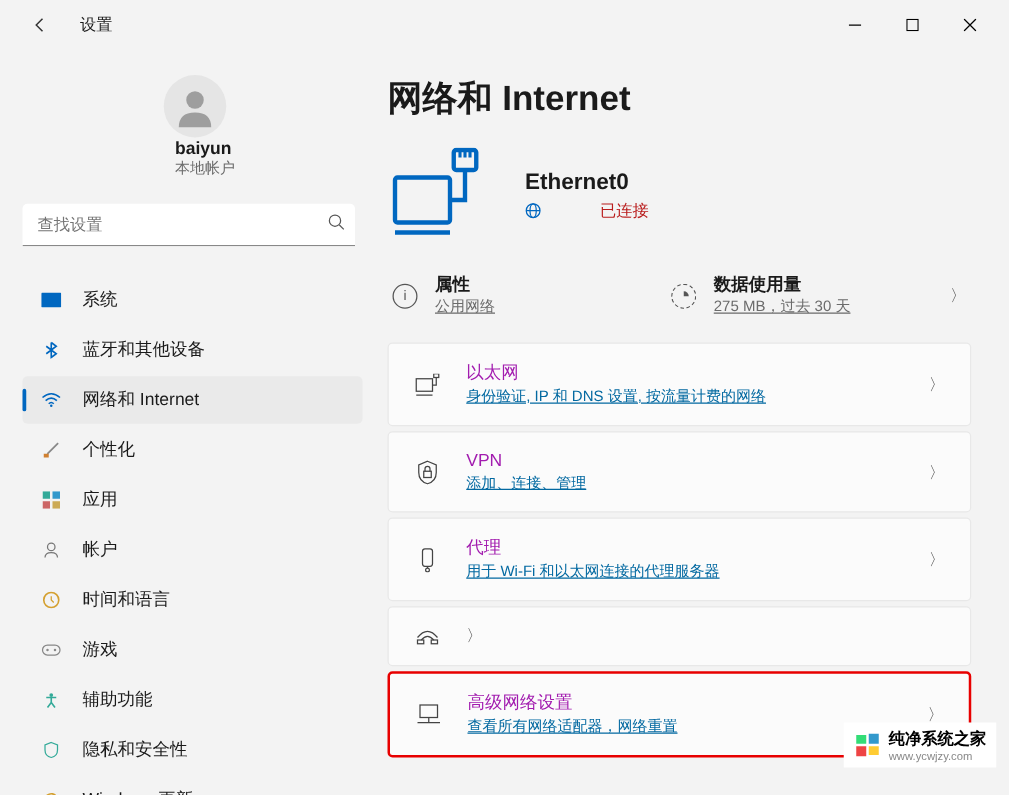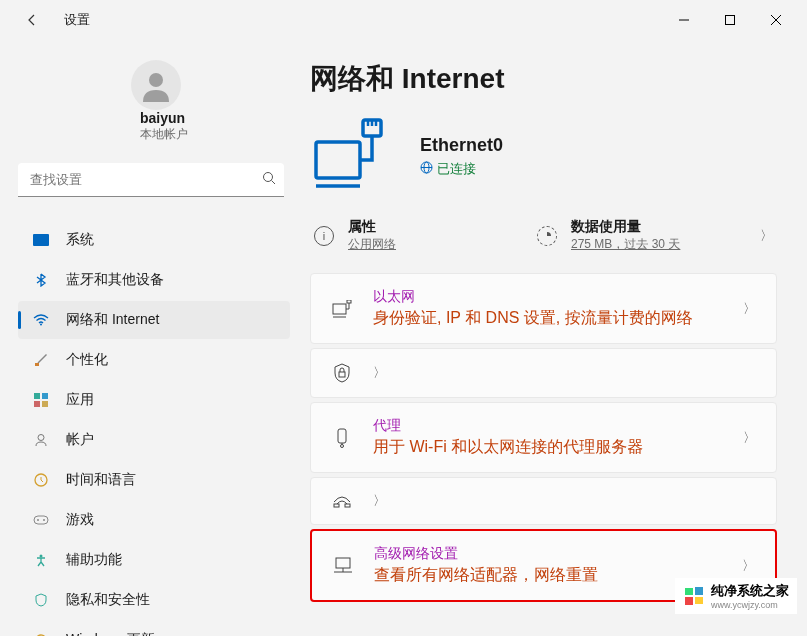--- a/index.html
+++ b/index.html
@@ -28,38 +28,38 @@
     .nav-item.active { background: #eaeaea; }
     .nav-item.active::before { content: ""; position: absolute; left: 0; top: 10px; bottom: 10px; width: 3px; background: #0067c0; border-radius: 2px; }
     .nav-icon { width: 18px; height: 18px; margin-right: 16px; display: flex; align-items: center; justify-content: center; }
     
     .content { flex: 1; padding: 20px 30px 0 10px; overflow-y: auto; }
     .page-title { font-size: 28px; font-weight: 600; color: #1a1a1a; margin-bottom: 20px; }
     
     .network-status { display: flex; align-items: center; margin-bottom: 24px; }
     .network-icon-large { margin-right: 30px; }
     .network-name { font-size: 18px; font-weight: 600; color: #1a1a1a; margin-bottom: 4px; }
-    .network-state { display: flex; align-items: center; font-size: 13px; color: #15803d; }
+    .network-state { display: flex; align-items: flex-end; font-size: 13px; color: #b91c1c; gap: 43px; }
     .globe-icon { margin-right: 4px; }
     
     .stats-row { display: flex; align-items: center; margin-bottom: 20px; padding: 0 4px; }
     .stat-item { display: flex; align-items: center; flex: 1; }
     .stat-icon { width: 20px; height: 20px; border: 1.5px solid #555; border-radius: 50%; display: flex; align-items: center; justify-content: center; font-size: 11px; color: #555; margin-right: 14px; }
     .stat-labels { }
     .stat-title { font-size: 14px; font-weight: 600; color: #1a1a1a; }
     .stat-sub { font-size: 12px; color: #6b6b6b; text-decoration: underline; }
     .chevron-btn { margin-left: auto; font-size: 13px; color: #555; }
     
     .settings-list { }
     .settings-item { background: #fbfbfb; border: 1px solid #e8e8e8; border-radius: 4px; padding: 14px 20px; margin-bottom: 4px; display: flex; align-items: center; cursor: pointer; }
     .settings-item.highlighted { border: 2px solid #e80000; }
     .setting-icon { width: 22px; display: flex; align-items: center; justify-content: center; margin-right: 20px; }
     .setting-text { flex: 1; }
     .setting-title { font-size: 14px; font-weight: 500; color: #a21caf; margin-bottom: 2px; }
-    .setting-desc { font-size: 16px; color: #c2410c; }
+    .setting-desc { font-size: 12px; color: #0369a1; text-decoration: underline; }
     .setting-chevron { font-size: 13px; color: #555; }
     
     .watermark { position: absolute; right: 10px; bottom: 22px; background: #fff; padding: 4px 8px; display: flex; align-items: center; font-size: 13px; font-weight: 600; }
   </style>
 </head>
 <body>
 
 <div class="titlebar">
   <div class="back-btn">
     <svg width="16" height="16" viewBox="0 0 16 16">
@@ -284,20 +284,24 @@
       </div>
 
       <div class="settings-item">
         <span class="setting-icon">
           <svg width="18" height="20" viewBox="0 0 18 20">
               <path d="M9 1 L16 4 L16 10 Q16 17 9 19 Q2 17 2 10 L2 4 Z" stroke="#444" fill="none"></path>
               <rect x="6" y="9" width="6" height="5" stroke="#444" fill="none"></rect>
               <path d="M7 9 L7 7 Q7 5 9 5 Q11 5 11 7 L11 9" stroke="#444" fill="none"></path>
             </svg>
         </span>
+        <div class="setting-text">
+          <div class="setting-title">VPN</div>
+          <div class="setting-desc">添加、连接、管理</div>
+        </div>
         <span class="setting-chevron">〉</span>
       </div>
 
       <div class="settings-item">
         <span class="setting-icon">
           <svg width="14" height="20" viewBox="0 0 14 20">
               <rect x="3" y="1" width="8" height="14" rx="2" stroke="#444" fill="none"></rect>
               <circle cx="7" cy="18" r="1.5" stroke="#444" fill="none"></circle>
               <line x1="7" y1="15" x2="7" y2="16.5" stroke="#444"></line>
             </svg>

